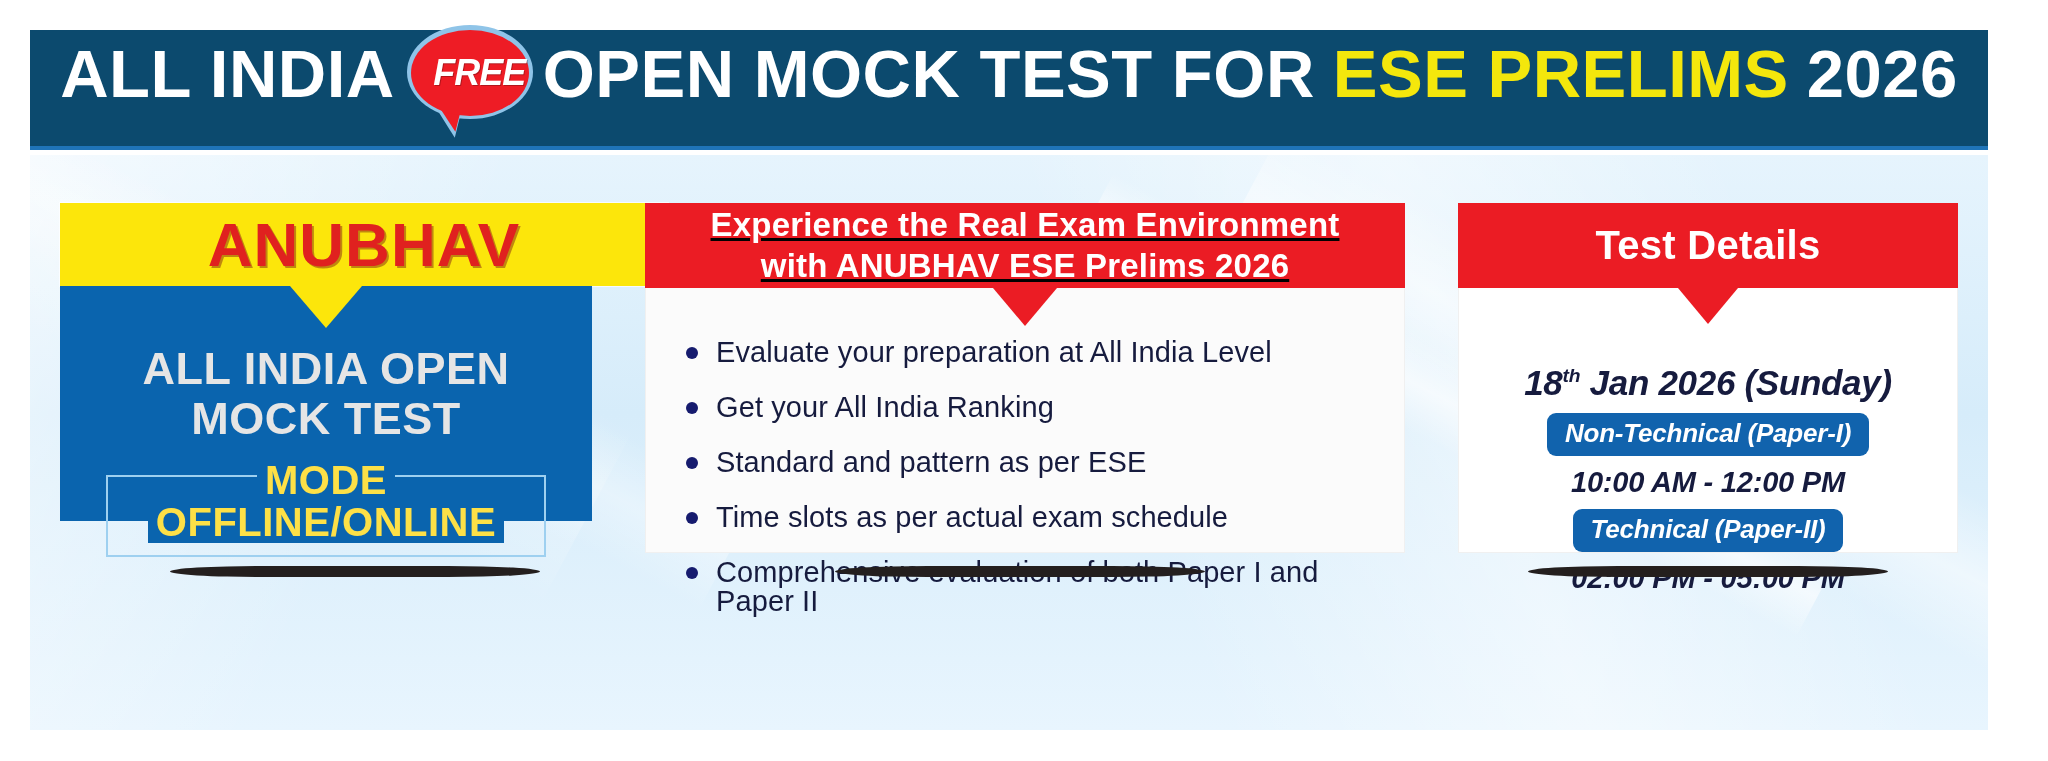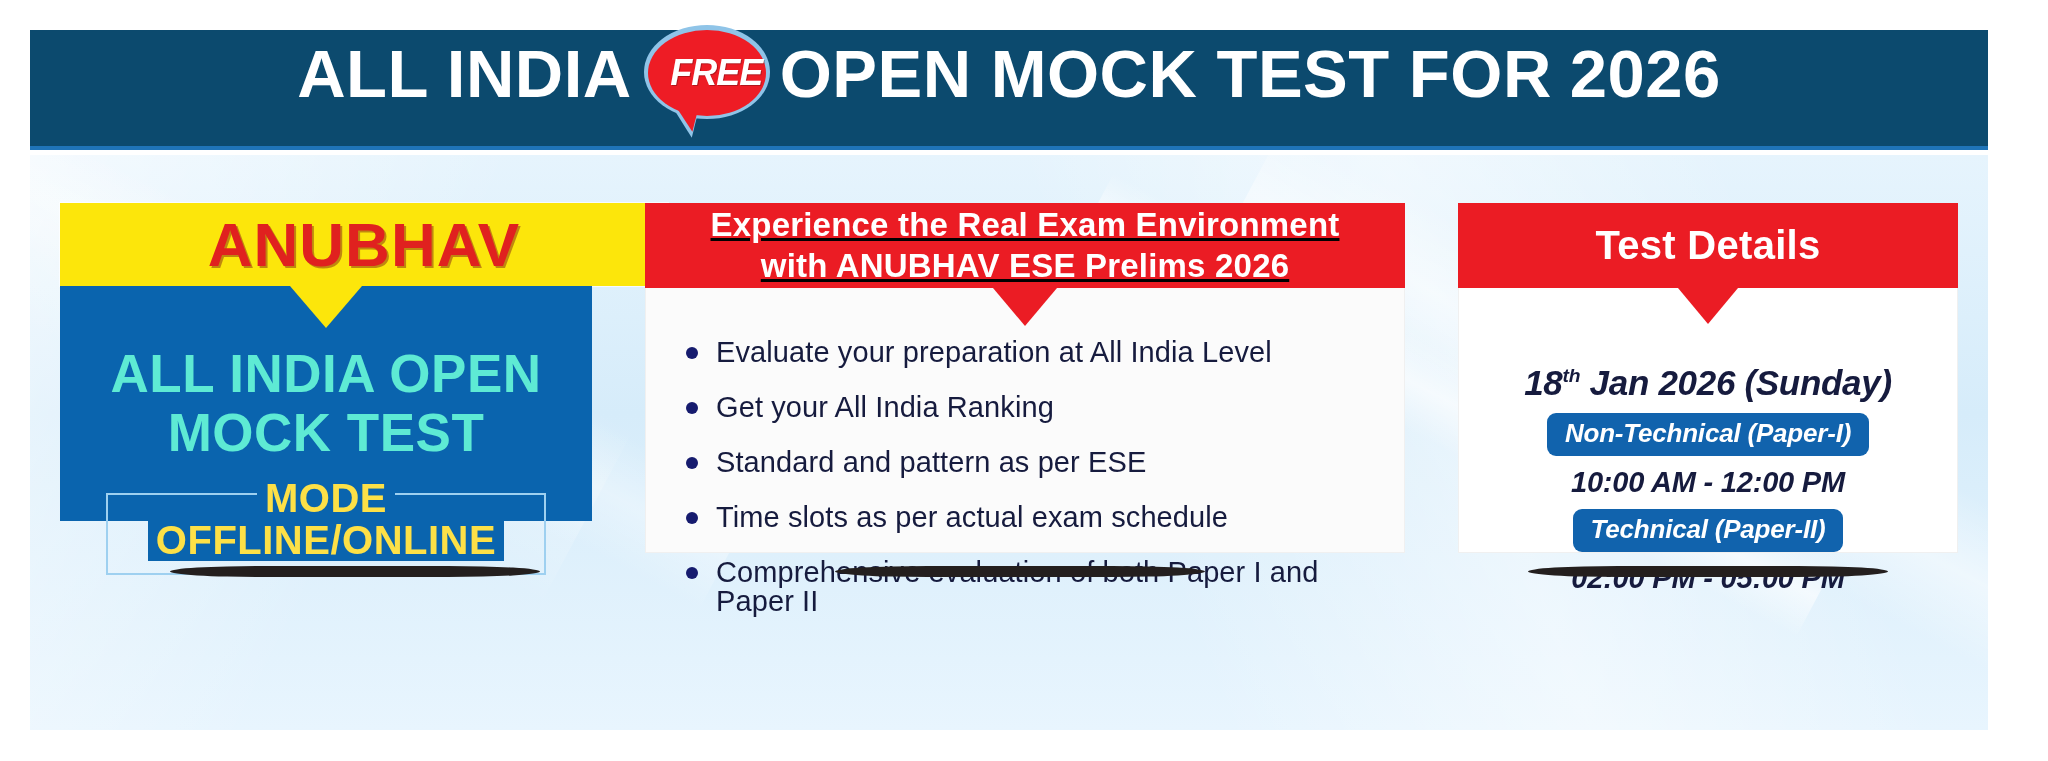--- a/index.html
+++ b/index.html
@@ -194,22 +194,22 @@
     display: flex;
     flex-direction: column;
     align-items: center;
     justify-content: flex-start;
     padding-top: 58px;
     box-sizing: border-box;
   }
   .anubhav-line {
     font-family: "Liberation Sans Narrow", "Liberation Sans", sans-serif;
     font-weight: bold;
-    font-size: 53px;
-    color: #5eead4;
+    font-size: 45px;
+    color: #e5e5e5;
     line-height: 1.12;
     letter-spacing: 0.5px;
   }
   #anubhav-mode-wrap {
     position: relative;
     margin-top: 14px;
     width: 440px;
     display: flex;
     flex-direction: column;
     align-items: center;
@@ -409,20 +409,21 @@
       <span id="free-badge">
         <span id="free-tail-outline"></span>
         <span id="free-bubble-outline"></span>
         <span id="free-tail"></span>
         <span id="free-bubble">
           <span id="free-label">FREE</span>
         </span>
       </span>
 
       <span class="hl-seg hl-white">OPEN MOCK TEST FOR</span>
+      <span class="hl-seg hl-yellow" style="margin-left:18px;">ESE PRELIMS</span>
       <span class="hl-seg hl-white" style="margin-left:18px;">2026</span>
     </div>
   </div>
 
   <div id="body-area">
 
     <div class="streak" id="streak-1"></div>
     <div class="streak" id="streak-2"></div>
     <div class="streak" id="streak-3"></div>
     <div class="streak" id="streak-4"></div>

